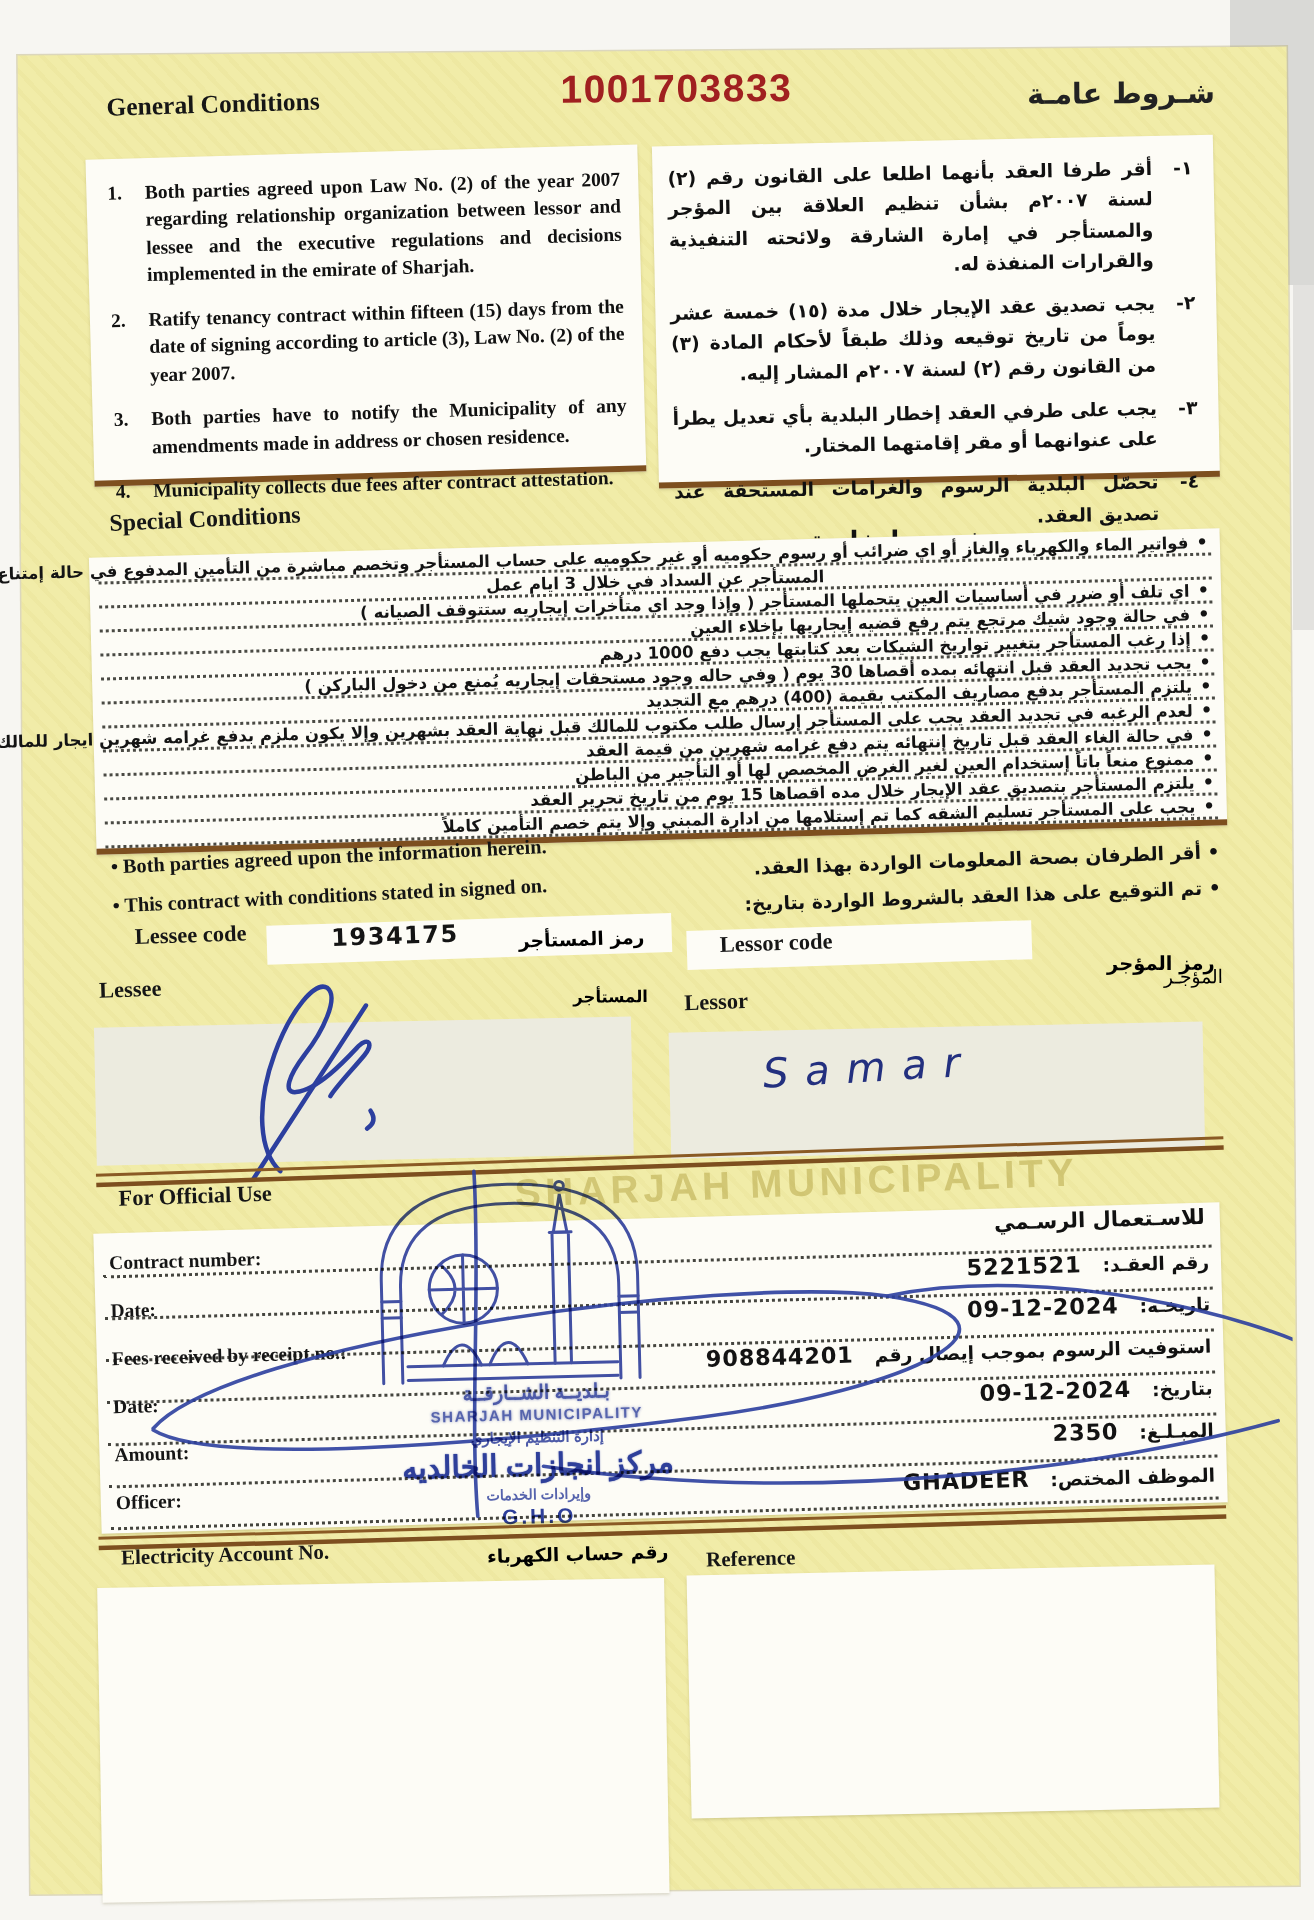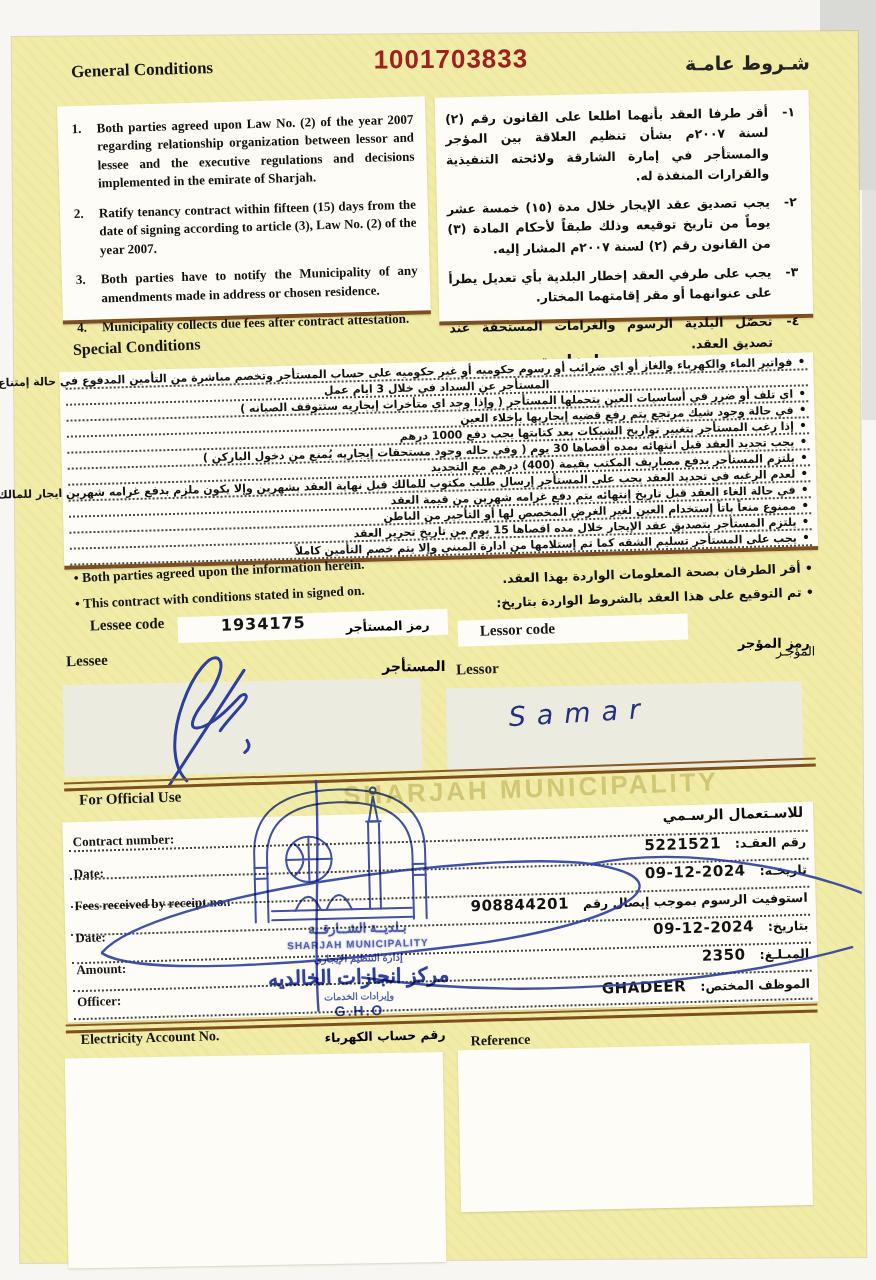--- a/index.html
+++ b/index.html
@@ -60,21 +60,21 @@
 
   .code-strip1{left:162px;top:578px;width:270px;height:26px;background:#fdfcf6;transform:rotate(-1.4deg);}
   .code-strip2{left:442px;top:584px;width:230px;height:26px;background:#fdfcf6;transform:rotate(-1.4deg);}
   .lbl-serif{font-family:"Liberation Serif",serif;font-weight:bold;color:#161616;}
   .lessee-code-label{left:74px;top:580px;font-size:15px;transform:rotate(-1.5deg);}
   .lessee-code-value{left:205px;top:579px;font-size:16px;font-weight:bold;color:#141414;letter-spacing:1px;transform:rotate(-1.5deg);font-family:"DejaVu Sans",sans-serif;}
   .lessee-code-ar{left:330px;top:584px;font-weight:bold;font-size:12.5px;direction:rtl;transform:rotate(-1.5deg);}
   .lessor-code-label{left:464px;top:588px;font-size:15px;transform:rotate(-1.5deg);}
   .lessor-code-ar{left:722px;top:604px;font-weight:bold;font-size:13px;direction:rtl;}
   .lessee-label{left:50px;top:616px;font-size:15px;transform:rotate(-1.5deg);}
-  .lessee-ar{left:366px;top:624px;font-weight:bold;font-size:14px;direction:rtl;}
+  .lessee-ar{left:366px;top:624px;font-weight:bold;font-size:11px;direction:rtl;}
   .lessor-label{left:440px;top:627px;font-size:15px;transform:rotate(-1.5deg);}
   .lessor-ar{left:760px;top:612px;font-weight:normal;font-size:12.5px;direction:rtl;}
 
   .sig-box-left{left:47px;top:646px;width:358px;height:92px;background:#ebeae4;opacity:.92;transform:rotate(-0.8deg);}
   .sig-box-right{left:430px;top:652px;width:356px;height:84px;background:#ebeae4;opacity:.92;transform:rotate(-0.8deg);}
   .sig-scribble{left:134px;top:606px;width:130px;height:160px;transform:rotate(2deg);}
   .samar{left:492px;top:664px;font-size:27px;color:#23307f;letter-spacing:11px;transform:rotate(-3deg);
     font-family:"DejaVu Sans",sans-serif;font-style:italic;}
 
   .sep{height:4px;border-top:2px solid #8a5a24;border-bottom:3px solid #7d4f1f;}

